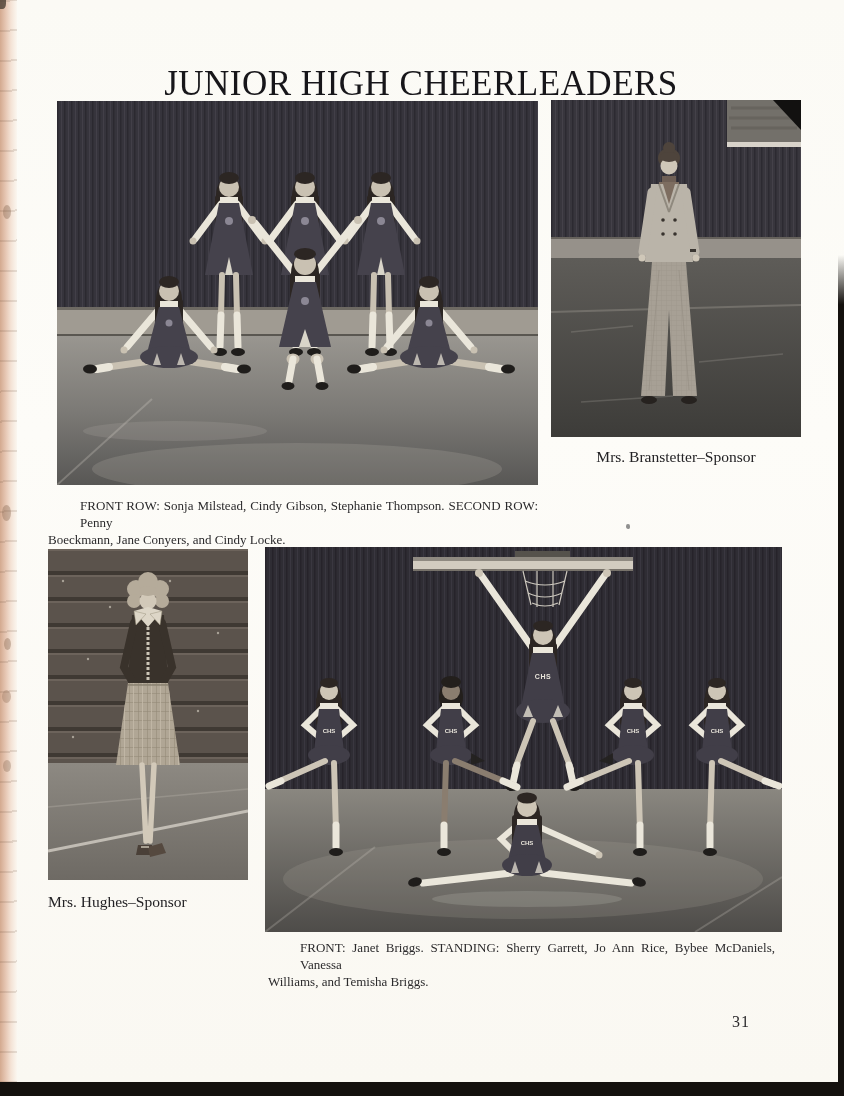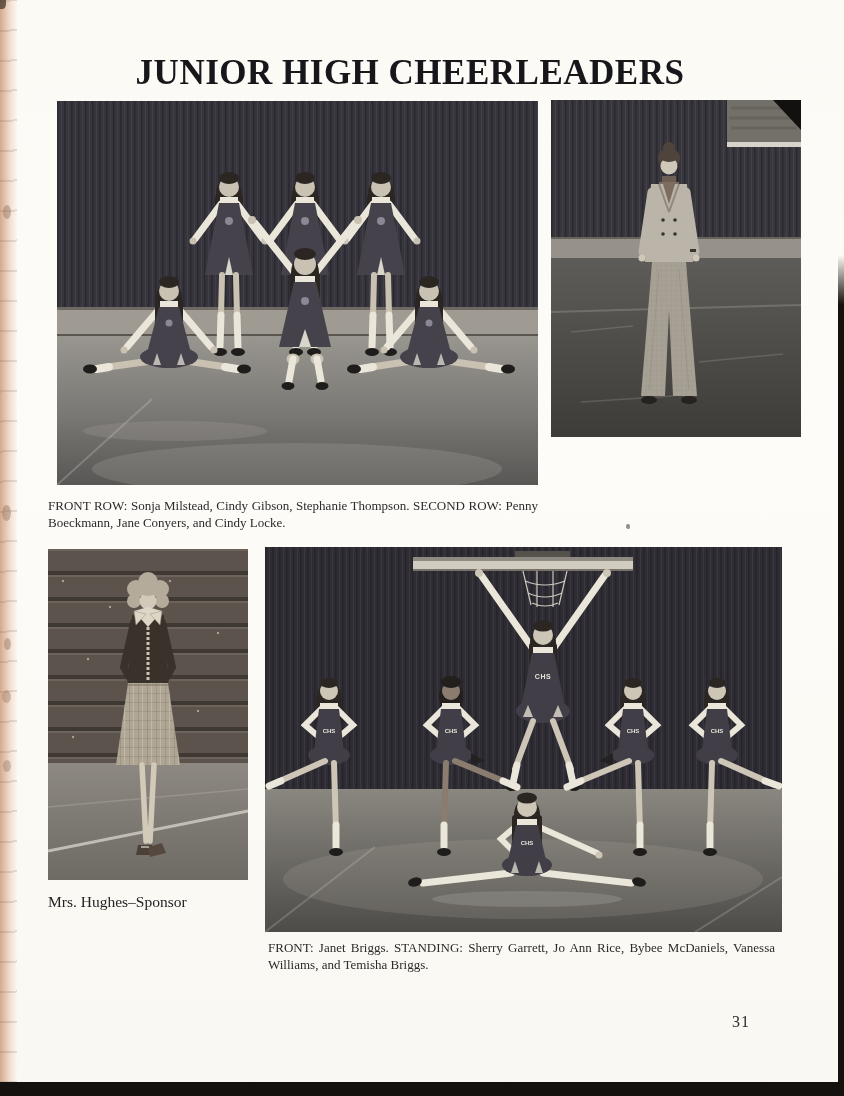--- a/index.html
+++ b/index.html
@@ -18,36 +18,36 @@
       repeating-linear-gradient(177deg, rgba(110,82,62,.16) 0 2px, rgba(0,0,0,0) 2px 30px),
       linear-gradient(90deg,#d3a98f 0%,#e7c8b5 35%,#f4e3d6 65%,#fbf7f0 100%);
   }
   .smudge{position:absolute;border-radius:50%;}
   .corner-mark{position:absolute;left:0;top:0;width:6px;height:9px;background:#4b4034;border-radius:0 0 60% 0;opacity:.8;}
   .edge-right{
     position:absolute;right:0;top:255px;width:6px;height:827px;
     background:linear-gradient(180deg, rgba(18,16,13,0) 0%, #14110e 6%, #14110e 100%);
   }
   .title{
-    position:absolute;left:0;top:49px;width:812px;margin:4px;
-    text-align:center;font-weight:700;font-size:35px;letter-spacing:.5px;
+    position:absolute;left:0;top:49px;width:812px;margin:15px;
+    text-align:center;font-weight:400;font-size:35px;letter-spacing:.5px;
     color:#17161a;font-family:"Liberation Serif", serif;
   }
   figure{margin:0;padding:0;position:absolute;}
   figure svg{display:block;}
   .photo-squad-top{left:57px;top:101px;width:481px;height:384px;}
   .photo-sponsor-top{left:551px;top:100px;width:250px;height:337px;}
   .photo-sponsor-bottom{left:48px;top:549px;width:200px;height:331px;}
   .photo-squad-bottom{left:265px;top:547px;width:517px;height:385px;}
   .caption{
     position:absolute;margin:0;color:#2b2a2c;
     font-family:"Liberation Serif", serif;font-size:13px;line-height:1.3;
   }
   .cap-line{display:block;}
-  .cap-line.just{text-align:justify;text-align-last:justify;}
+  .cap-line.just{text-align:justify;text-align-last:justify;margin-left:32px;}
   .caption-squad-top{left:48px;top:498px;width:490px;}
   .caption-squad-bottom{left:268px;top:940px;width:507px;}
   .caption-center{font-size:15.5px;color:#232225;}
   .caption-sponsor-top{left:551px;top:447px;width:250px;text-align:center;}
   .caption-sponsor-bottom{left:48px;top:892px;width:200px;text-align:left;}
   .speck{position:absolute;left:626px;top:524px;width:4px;height:5px;background:#7d7d7d;border-radius:50% 50% 40% 60%;opacity:.85;}
   .page-number{
     position:absolute;left:712px;top:1013px;width:38px;text-align:right;
     font-size:16px;color:#2b2a2c;letter-spacing:1px;
   }
@@ -278,20 +278,21 @@
           <circle cx="145" cy="158" r="3.5" fill="#cfc7b8"></circle>
         <path d="M101,162 L135,162 L146,296 L122,296 L118,210 L114,296 L90,296 Z" fill="#a7a095"></path>
         <path d="M101,162 L135,162 L146,296 L122,296 L118,210 L114,296 L90,296 Z" fill="url(#p2chk)" opacity=".45"></path>
         <path d="M108,170 L98,290 M128,170 L138,290" stroke="#948d82" stroke-width="1" opacity=".6"></path>
         <ellipse cx="98" cy="300" rx="8" ry="4" fill="#26221f"></ellipse>
         <ellipse cx="138" cy="300" rx="8" ry="4" fill="#26221f"></ellipse>
       </g>
     </svg>
   </figure>
 
+  <p class="caption caption-center caption-sponsor-top">Mrs. Branstetter–Sponsor</p>
 
   <p class="caption caption-squad-top">
     <span class="cap-line just">FRONT ROW: Sonja Milstead, Cindy Gibson, Stephanie Thompson. SECOND ROW: Penny</span>
     <span class="cap-line">Boeckmann, Jane Conyers, and Cindy Locke.</span>
   </p>
 
   <div class="speck"></div>
 
   <figure class="photo-sponsor-bottom" title="Mrs. Hughes standing in front of wooden bleachers in a dark blouse with plaid collar and plaid skirt">
     <svg width="200" height="331" viewBox="0 0 200 331">

